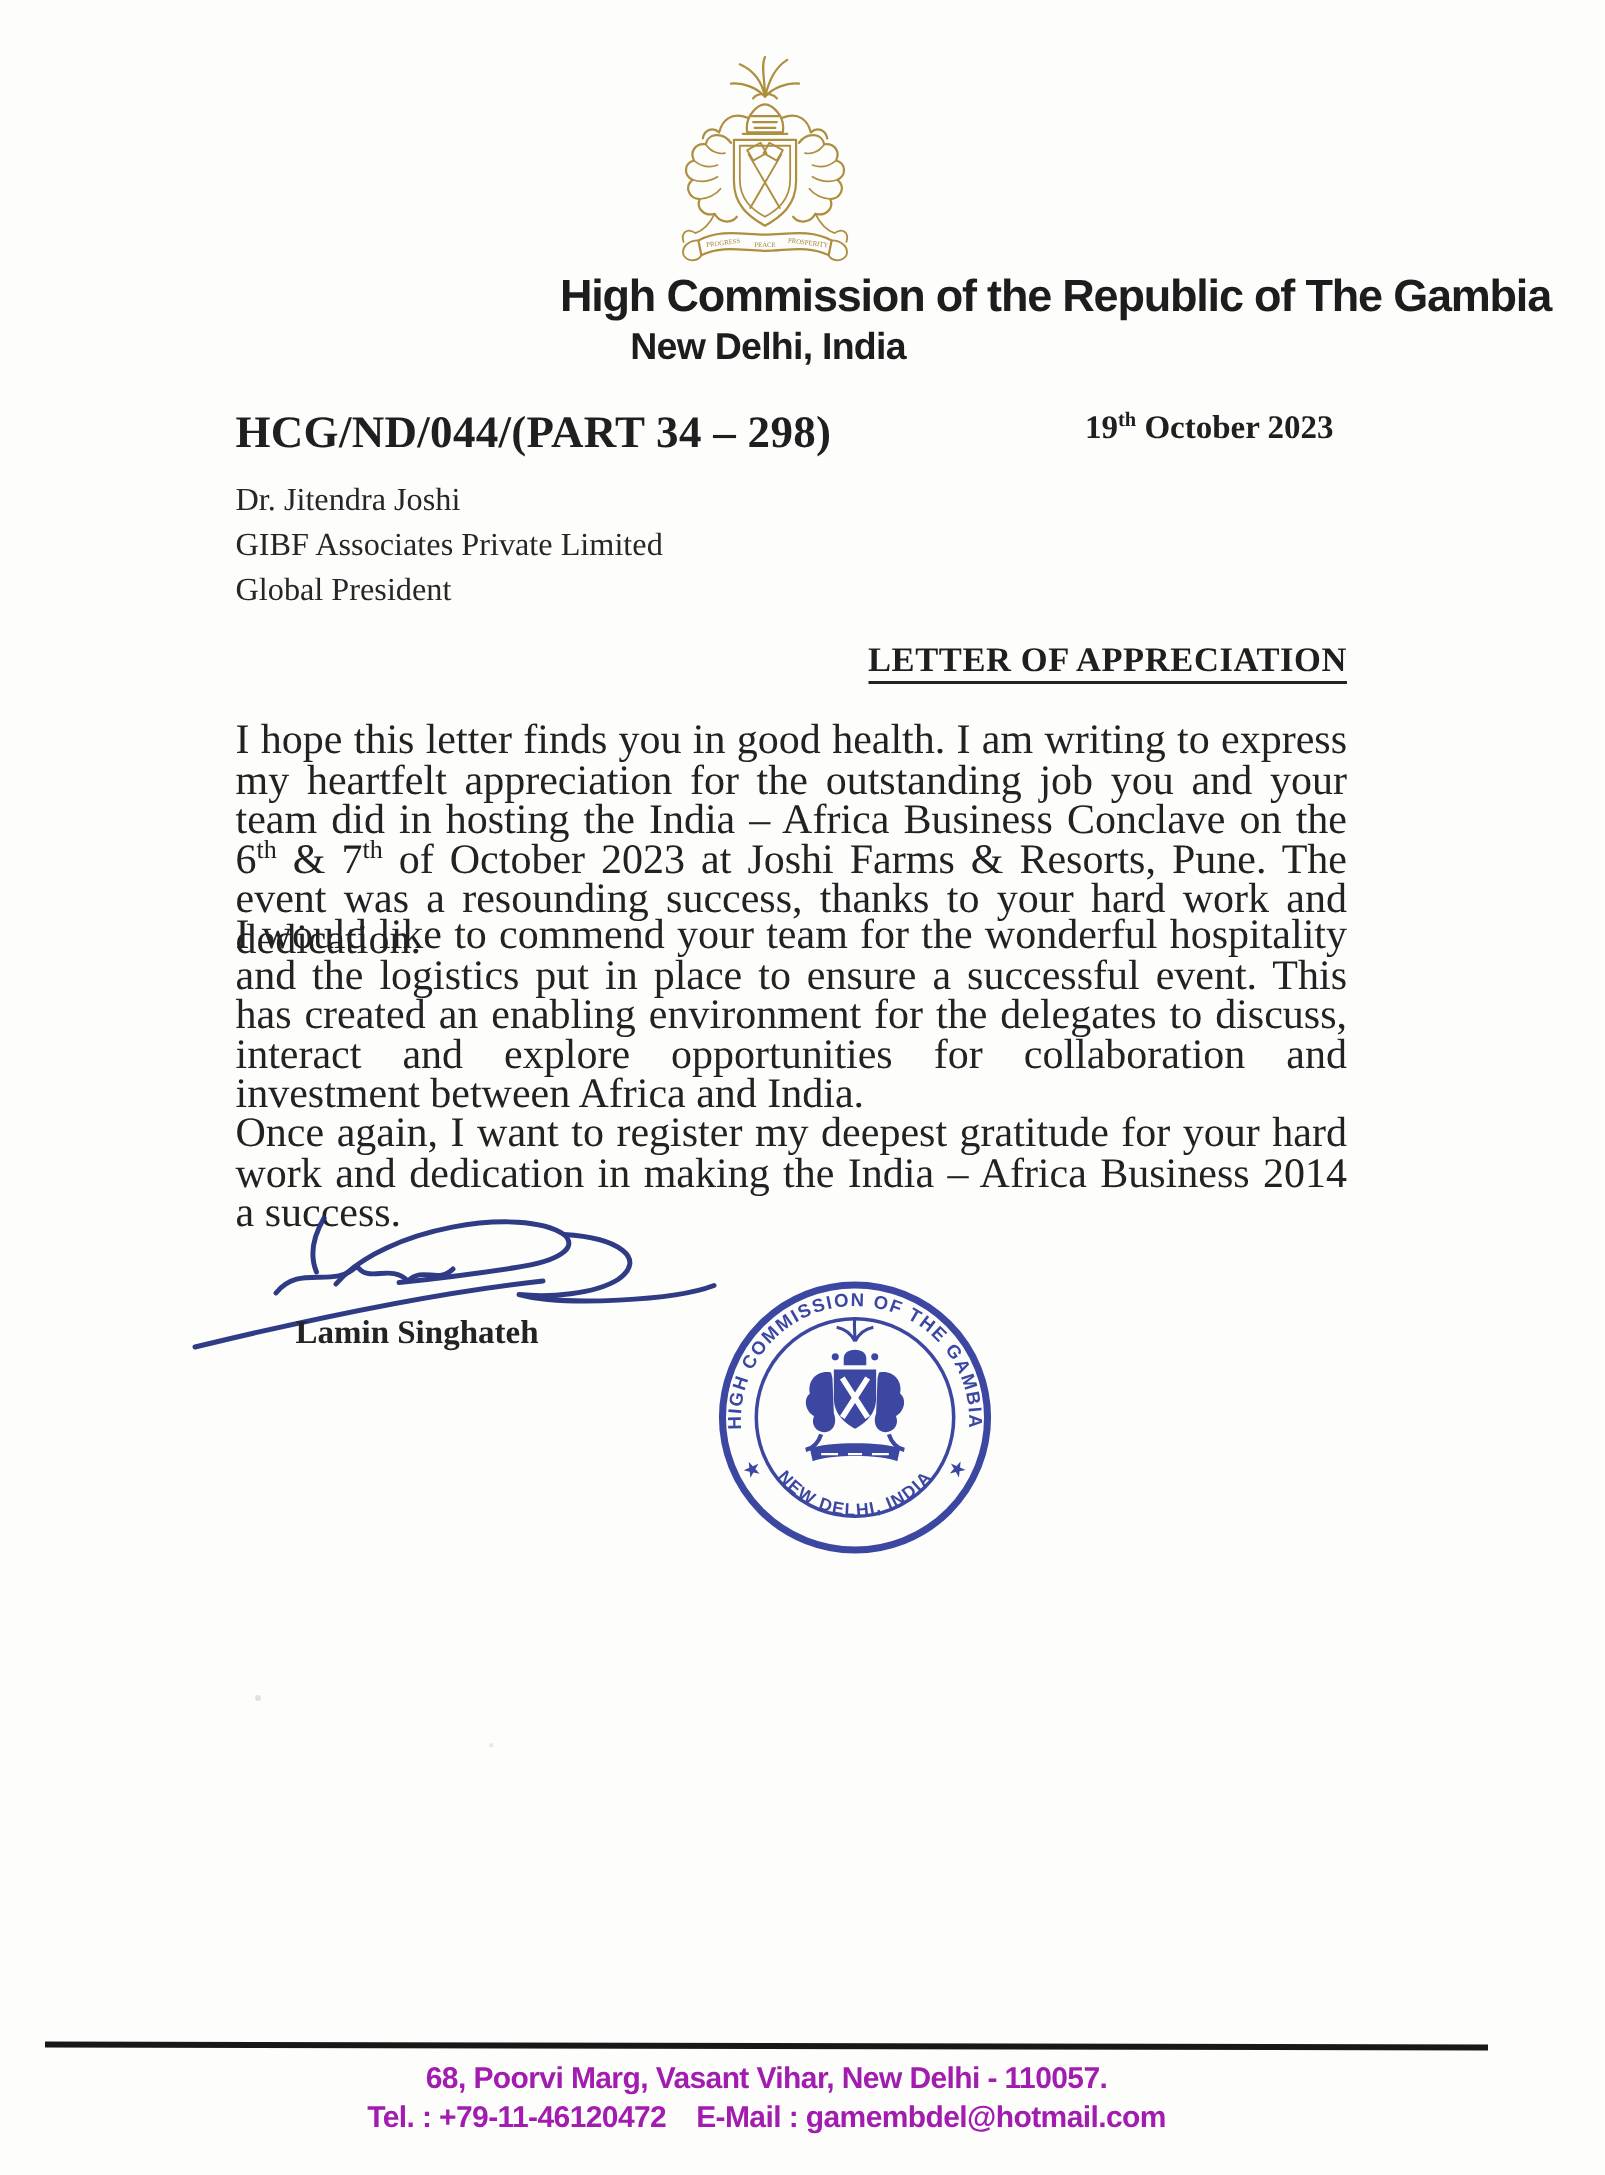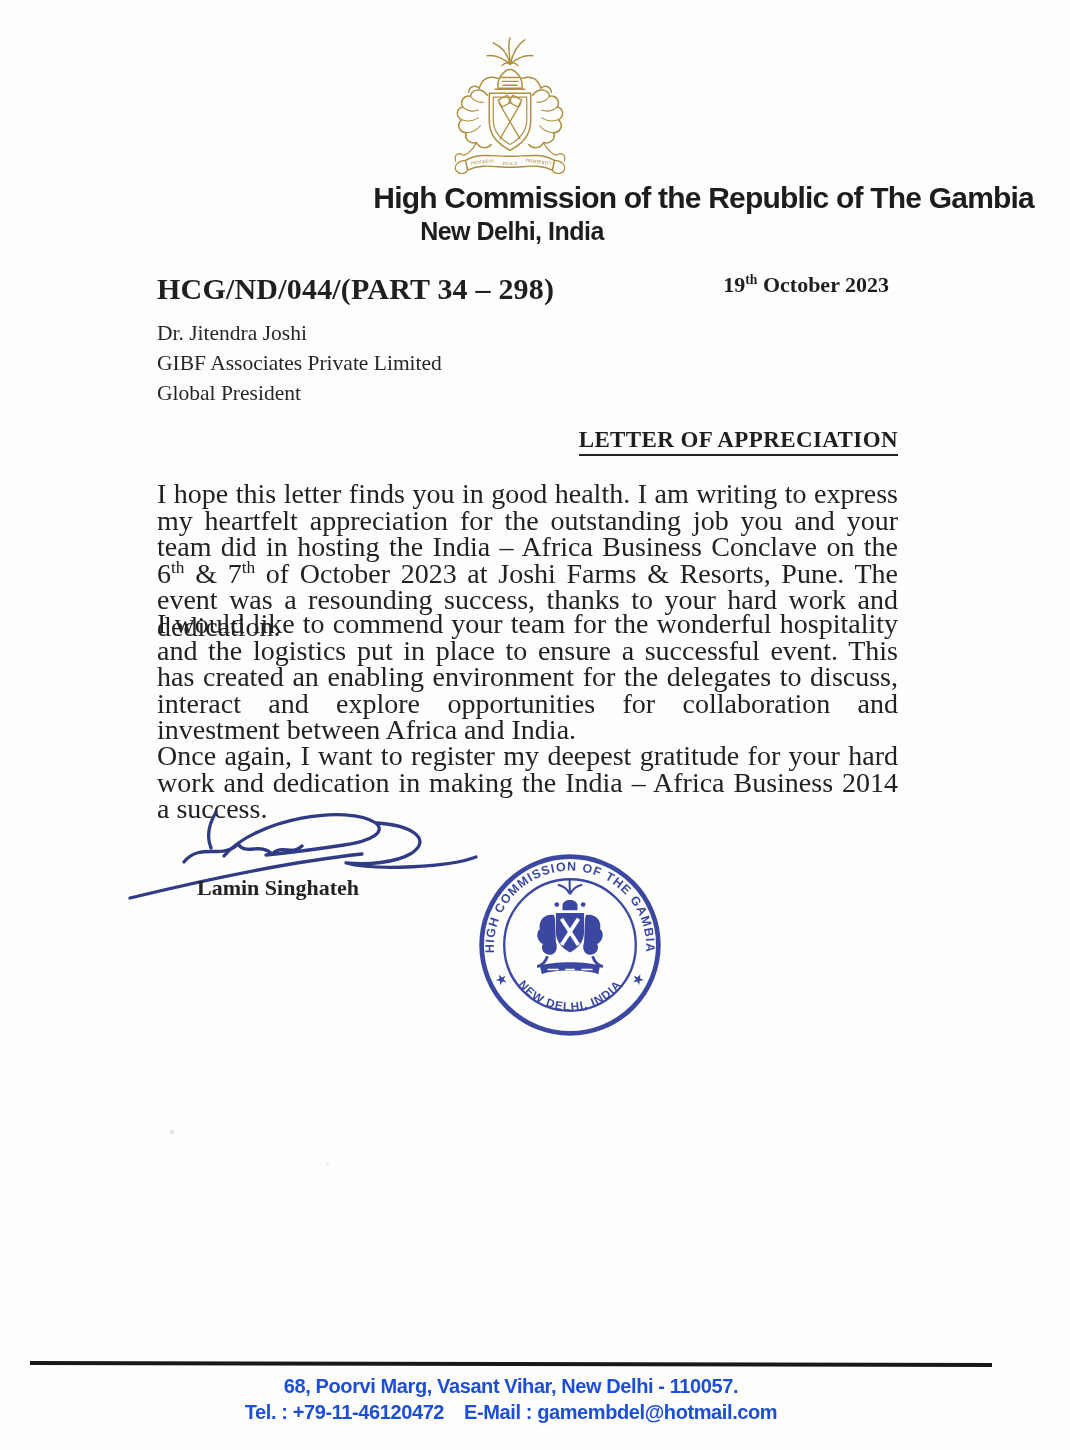--- a/index.html
+++ b/index.html
@@ -64,21 +64,21 @@
   .s2{left:326px;top:1162px;width:3px;height:3px;background:rgba(60,60,60,0.10);}
   
   .footer-rule{
     position:absolute;left:30px;top:1362px;width:962px;height:4px;
     background:#181818;transform:rotate(0.12deg);
   }
   .footer{
     position:absolute;left:30px;top:1373px;width:962px;
     text-align:center;
     font-family:"Liberation Sans", sans-serif;
-    font-weight:bold;font-size:20px;line-height:26px;letter-spacing:-0.4px;color:#1d4ed8;
+    font-weight:bold;font-size:20px;line-height:26px;letter-spacing:-0.4px;color:#a21caf;
   }
   .gap{display:inline-block;width:20px;}
 </style>
 </head>
 <body>
 
 <div class="page">
 
   <svg class="crest" viewBox="0 0 150 152">
     <g stroke="#ae8e3f" fill="none" stroke-width="1.5" stroke-linecap="round" stroke-linejoin="round">

